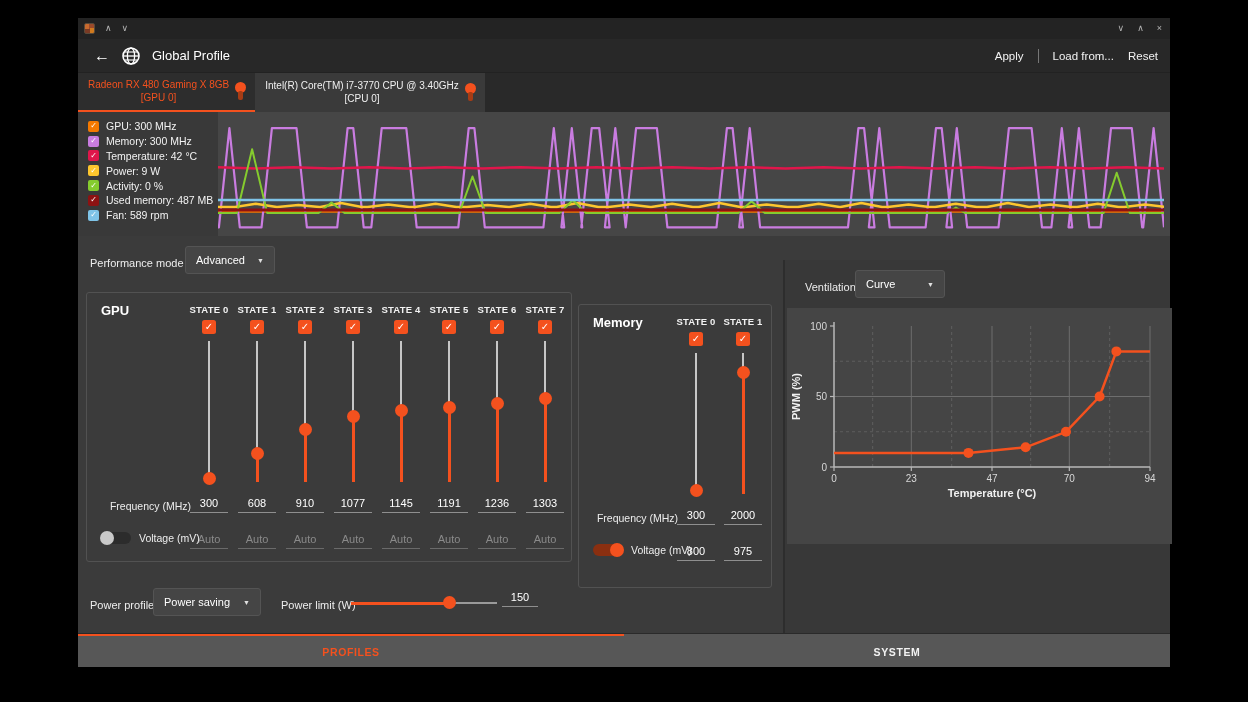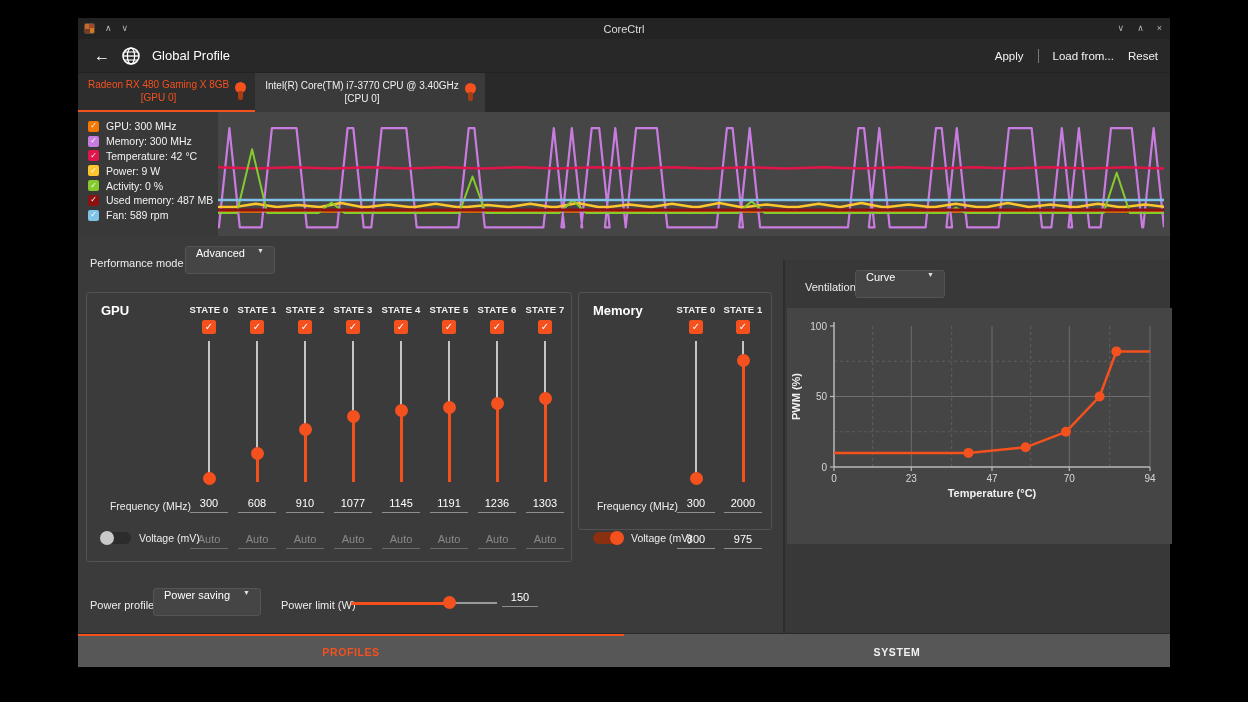--- a/index.html
+++ b/index.html
@@ -45,21 +45,21 @@
   .monitor svg{display:block;}
 
   
   .content{height:398px;display:flex;border-bottom:1px solid #2a2a2a;}
   .col-left{position:relative;width:705px;background:#3b3b3b;padding-left:32px;}
   .col-right{position:relative;width:387px;background:#383838;border-left:2px solid #2d2d2d;margin-top:24px;}
   .row-label{position:absolute;font-size:11px;color:#ededed;white-space:nowrap;}
   .dim{color:#9a9a9a;}
 
   .dropdown{position:absolute;height:28px;background:#454545;border:1px solid #545454;border-radius:3px;
-    display:flex;justify-content:space-between;padding:0 10px;cursor:pointer;}
+    display:flex;align-items:center;justify-content:space-between;padding:0 10px;cursor:pointer;}
   .dropdown .dd-val{font-size:11px;color:#fff;}
   .dropdown .dd-caret{font-size:7px;color:#e0e0e0;margin-left:10px;}
 
   .group{position:absolute;border:1px solid #525252;border-radius:3px;}
   .group-title{position:absolute;left:14px;top:10px;font-size:13px;font-weight:bold;color:#fff;}
   .state-name{position:absolute;top:11px;width:48px;text-align:center;font-size:9.5px;font-weight:bold;color:#f2f2f2;letter-spacing:.2px;}
   .cb{position:absolute;top:27px;width:14px;height:14px;border-radius:2.5px;background:#f4511e;
     display:flex;align-items:center;justify-content:center;color:#fff;font-size:10px;line-height:1;cursor:pointer;}
   .track-gray{position:absolute;width:2px;background:#c6c6c6;}
   .track-fill{position:absolute;width:3px;background:#f4511e;}
@@ -99,21 +99,20 @@
 
 <div class="stage">
   <div class="window">
 
     <div class="titlebar">
       <div class="tb-left">
         <div class="app-icon"></div>
         <span class="tb-glyph">∧</span>
         <span class="tb-glyph">∨</span>
       </div>
-      <div class="tb-title">CoreCtrl</div>
       <div class="tb-right">
         <span class="tb-glyph">∨</span>
         <span class="tb-glyph">∧</span>
         <span class="tb-glyph">×</span>
       </div>
     </div>
 
     <div class="toolbar">
       <div class="back-btn">←</div>
       <div class="globe">
@@ -262,21 +261,21 @@
             <div class="ufield disabled" style="left:439px;top:240px">Auto</div>
             <div class="grp-label" style="left:0;width:104px;top:207px;text-align:right">Frequency (MHz)</div>
             <div class="volt-row" style="left:14px;top:239px">
               <div class="toggle off">
                 <div class="tknob"></div>
               </div>
               <span class="grp-label" style="position:static">Voltage (mV)</span>
             </div>
           </div>
 
-        <div class="group" id="mem-group" style="left:500px;top:56px;width:194px;height:238px;">
+        <div class="group" id="mem-group" style="left:500px;top:68px;width:194px;height:284px;">
           <div class="group-title">Memory</div>
         <div class="state-name" style="left:93px">STATE 0</div>
             <div class="cb" style="left:110px">✓</div>
             <div class="track-gray" style="left:116px;top:48px;height:137px"></div>
             <div class="track-fill" style="left:115.5px;top:185px;height:4px"></div>
             <div class="knob" style="left:110.5px;top:178.5px"></div>
             <div class="ufield" style="left:98px;top:204px">300</div>
             <div class="ufield" style="left:98px;top:240px">800</div>
             <div class="state-name" style="left:140px">STATE 1</div>
             <div class="cb" style="left:157px">✓</div>

